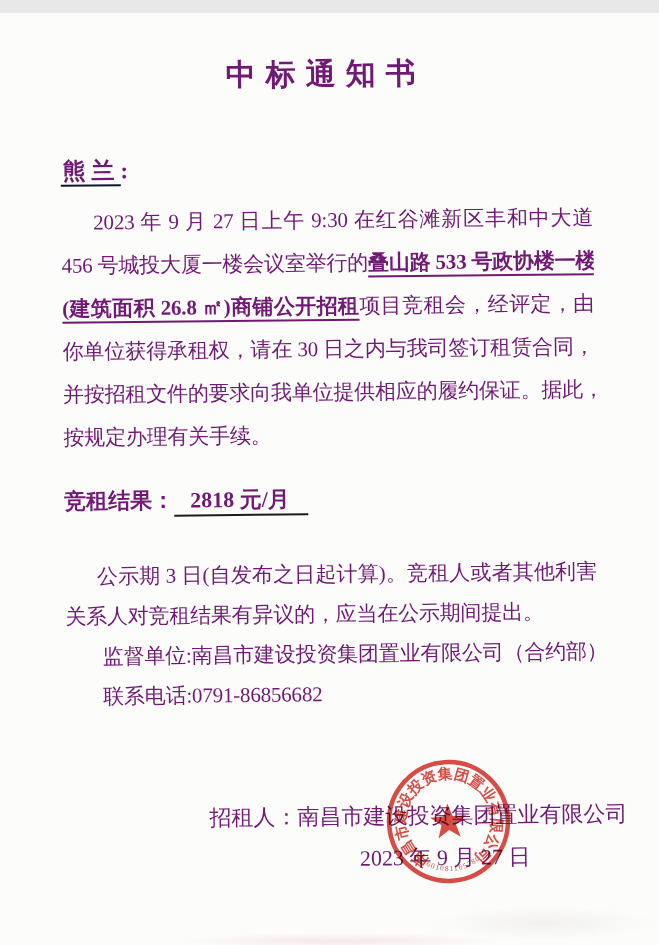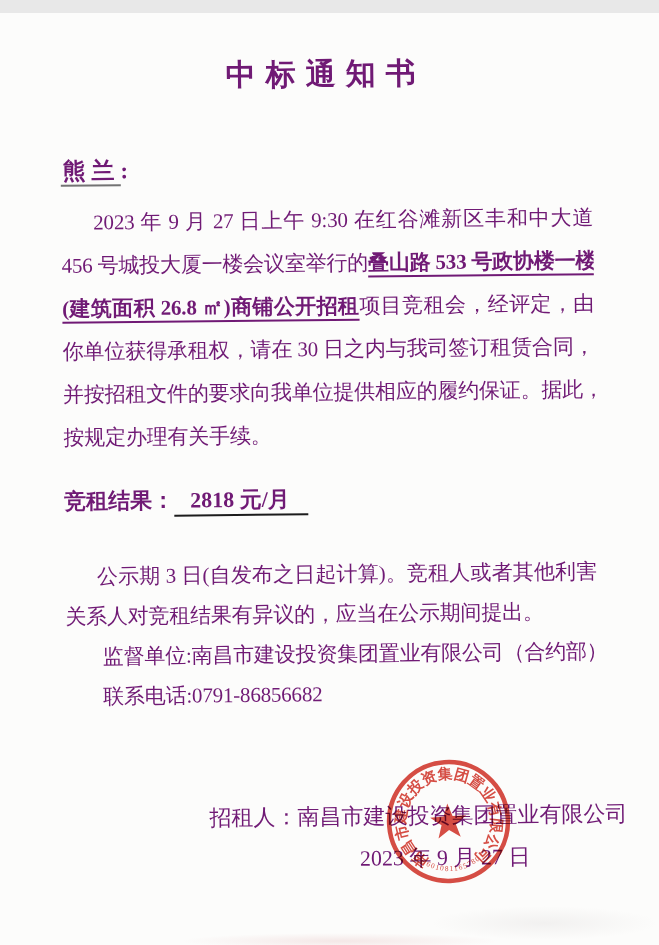--- a/index.html
+++ b/index.html
@@ -27,21 +27,21 @@
     letter-spacing:10px;
     line-height:42px;
   }
   .recipient{
     margin-top:60px;
     font-size:23px;
     font-weight:700;
     line-height:28px;
   }
   .recipient .name{
-    border-bottom:2px solid #737373;
+    border-bottom:2px solid #0f172a;
     padding:0 6px 1px 2px;
   }
   .para1{margin-top:16px;}
   .bodyline{
     margin:0;
     font-size:21px;
     line-height:43px;
     letter-spacing:-0.2px;
     white-space:nowrap;
     overflow:hidden;

